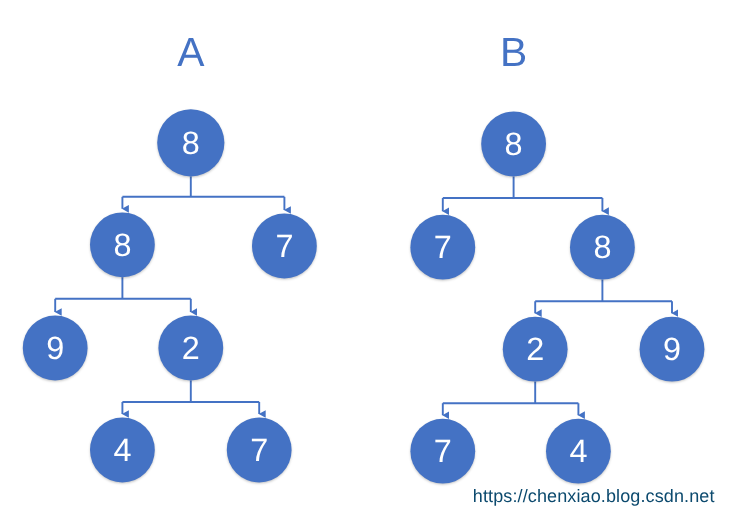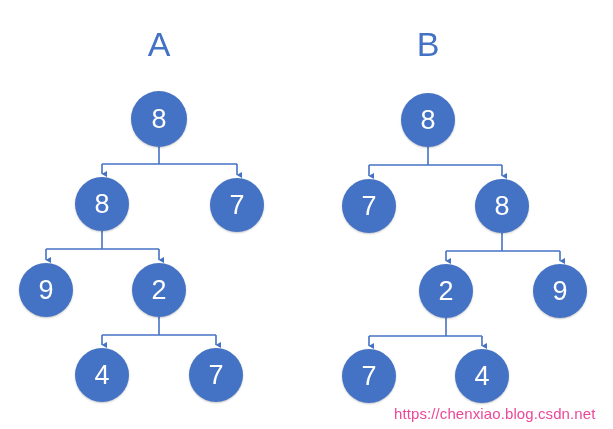--- a/index.html
+++ b/index.html
@@ -108,13 +108,13 @@
     <div class="node" style="left: 189px; top: 348px; width: 54px; height: 54px; background: rgb(68, 114, 196); color: rgb(255, 255, 255);">7</div>
     <div class="node" style="left: 401px; top: 93px; width: 54px; height: 54px; background: rgb(68, 114, 196); color: rgb(255, 255, 255);">8</div>
     <div class="node" style="left: 342px; top: 179px; width: 54px; height: 54px; background: rgb(68, 114, 196); color: rgb(255, 255, 255);">7</div>
     <div class="node" style="left: 475px; top: 179px; width: 54px; height: 54px; background: rgb(68, 114, 196); color: rgb(255, 255, 255);">8</div>
     <div class="node" style="left: 419px; top: 264px; width: 54px; height: 54px; background: rgb(68, 114, 196); color: rgb(255, 255, 255);">2</div>
     <div class="node" style="left: 533px; top: 264px; width: 54px; height: 54px; background: rgb(68, 114, 196); color: rgb(255, 255, 255);">9</div>
     <div class="node" style="left: 342px; top: 349px; width: 54px; height: 54px; background: rgb(68, 114, 196); color: rgb(255, 255, 255);">7</div>
     <div class="node" style="left: 455px; top: 349px; width: 54px; height: 54px; background: rgb(68, 114, 196); color: rgb(255, 255, 255);">4</div>
   </div>
 
-<div class="watermark" style="left: 394px; top: 406px; color: #ec4899;">https://chenxiao.blog.csdn.net</div>
+<div class="watermark" style="left: 394px; top: 406px; color: #0c4a6e;">https://chenxiao.blog.csdn.net</div>
 
 </body></html>

